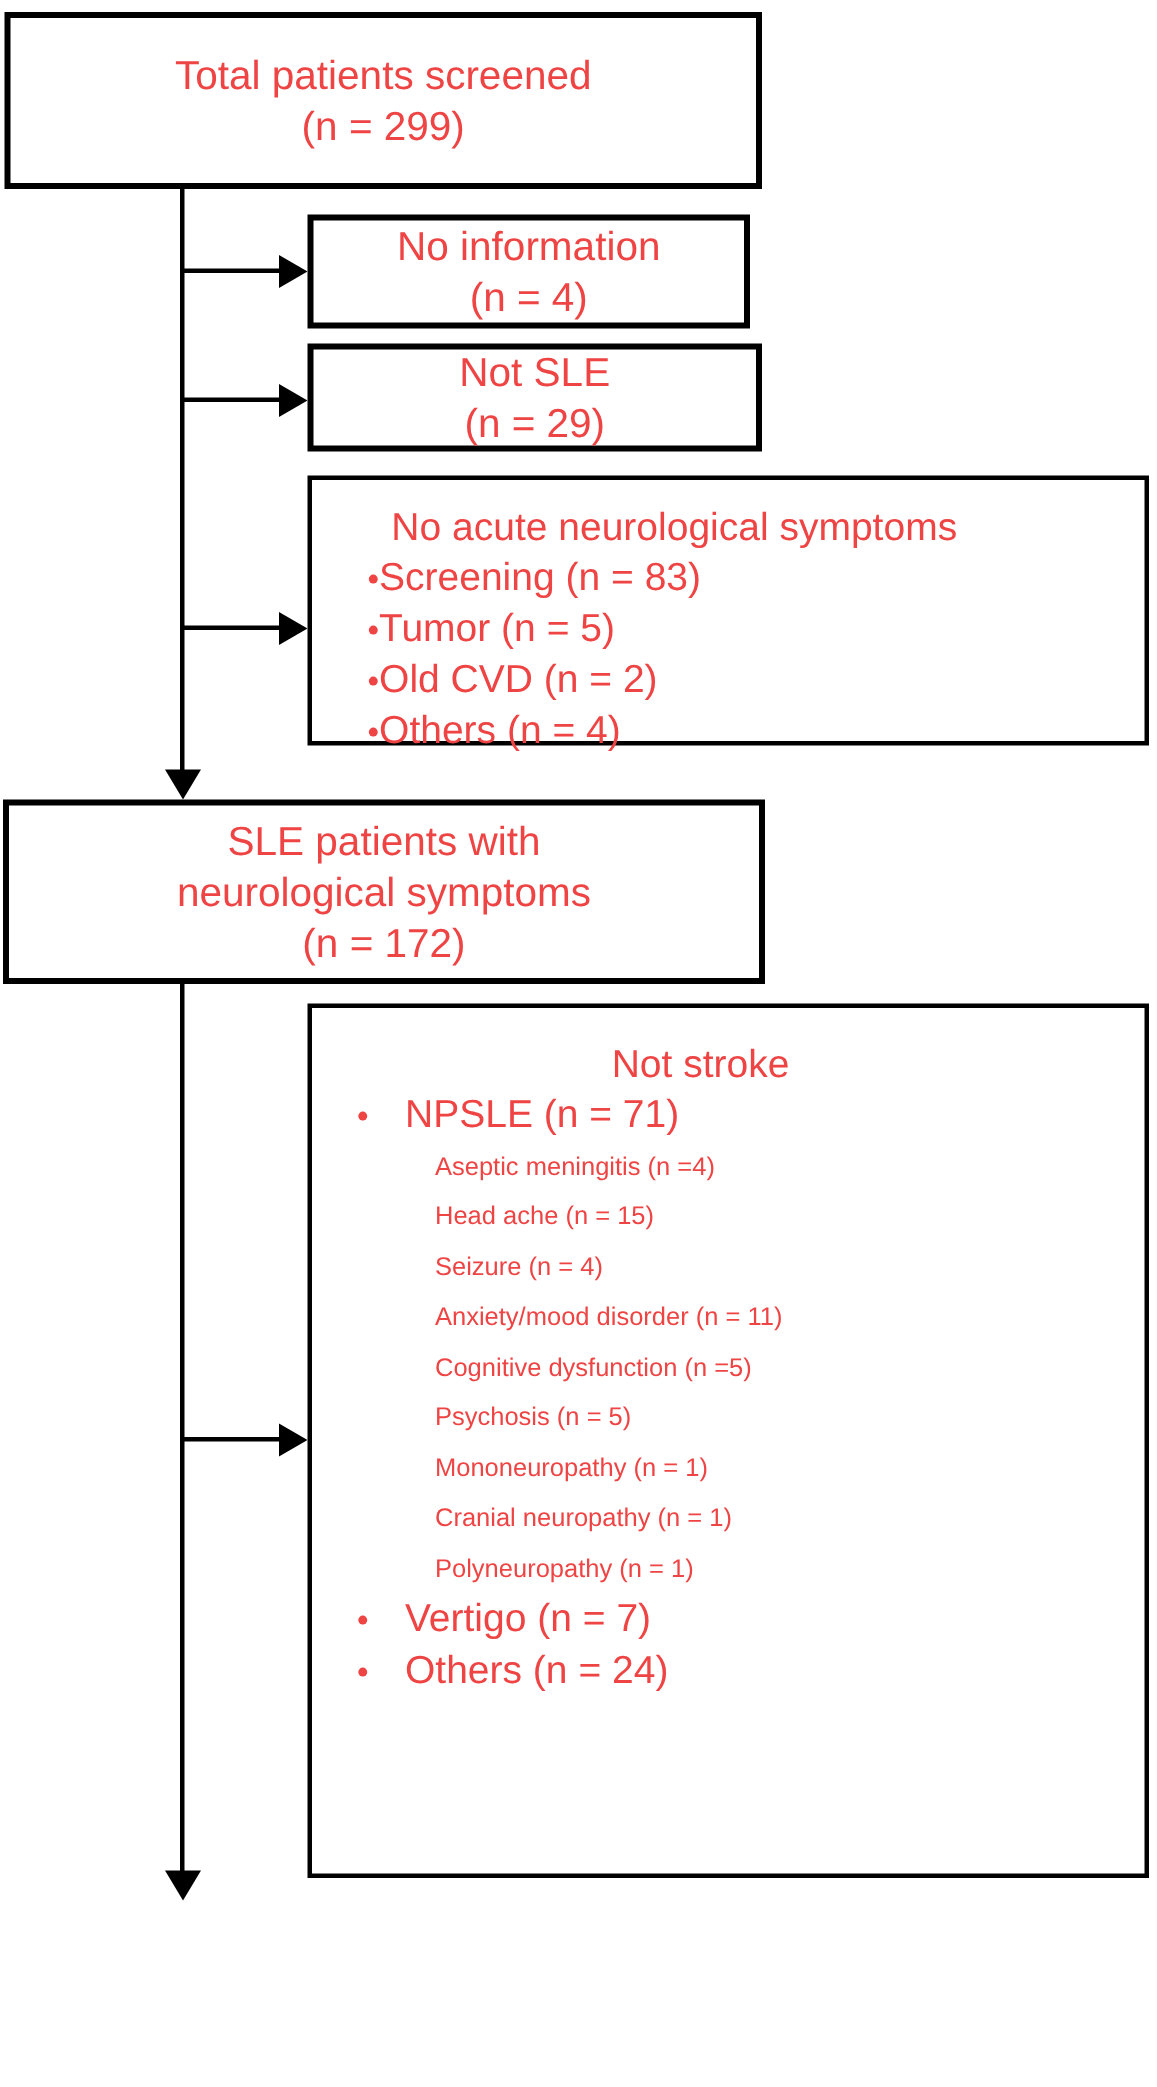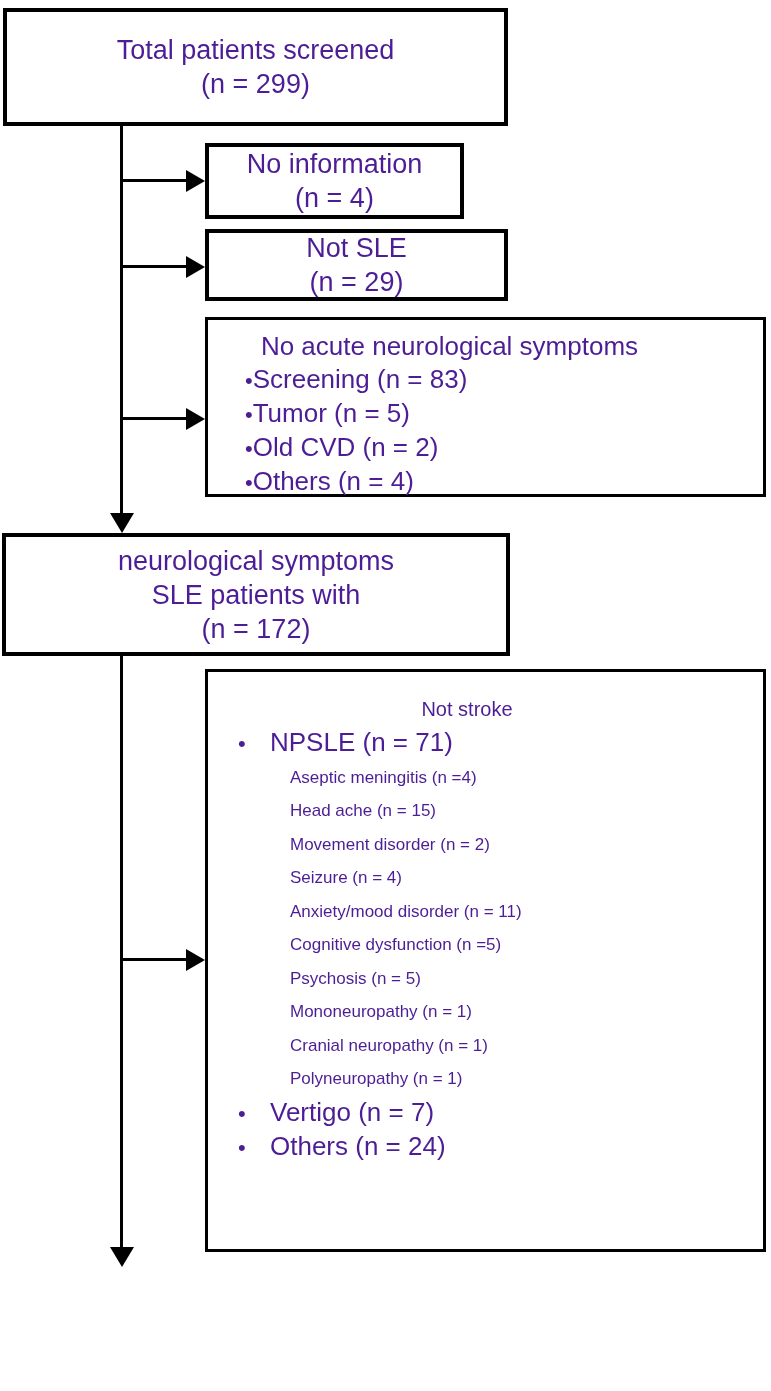--- a/index.html
+++ b/index.html
@@ -1,50 +1,50 @@
 <!DOCTYPE html>
 <html><head>
 <meta charset="utf-8">
 <style>
   html,body{margin:0;padding:0;background:#ffffff;}
   .canvas{
     position:relative;width:771px;height:1391px;background:#ffffff;
-    font-family:"Liberation Sans","DejaVu Sans",sans-serif;color:#4c1d95;
+    font-family:"Liberation Sans","DejaVu Sans",sans-serif;color:#ef4444;
     overflow:hidden;
   }
   .box{
     position:absolute;box-sizing:border-box;border:4px solid #000;
     background:#fff;display:flex;flex-direction:column;
     justify-content:center;align-items:center;text-align:center;
   }
   .box.thin{border-width:3px;}
   .ln{font-size:27px;line-height:34px;white-space:nowrap;}
 
   
   .b-total{left:3px;top:8px;width:505px;height:118px;}
   
-  .b-noinfo{left:205px;top:143px;width:259px;height:76px;}
+  .b-noinfo{left:205px;top:143px;width:295px;height:76px;}
   .b-notsle{left:205px;top:229px;width:303px;height:72px;}
   
   .b-noacute{
     left:205px;top:317px;width:561px;height:180px;border-width:3px;
-    justify-content:center;align-items:stretch;text-align:left;
+    justify-content:flex-start;align-items:stretch;text-align:left;
     padding-top:14px;
   }
   .b4-title{font-size:26px;line-height:34px;text-align:center;margin-right:72px;white-space:nowrap;}
   .b4-item{font-size:26px;line-height:33px;padding-left:37px;white-space:nowrap;}
   
   .b-sleneuro{left:2px;top:533px;width:508px;height:123px;}
   
   .b-notstroke{
     left:205px;top:669px;width:561px;height:583px;border-width:3px;
     justify-content:flex-start;align-items:stretch;text-align:left;
     padding-top:20px;
   }
-  .b6-title{font-size:20px;line-height:34px;text-align:center;margin-right:37px;white-space:nowrap;}
+  .b6-title{font-size:26px;line-height:34px;text-align:center;margin-right:37px;white-space:nowrap;}
   .b6-head{display:flex;align-items:baseline;padding-left:30px;font-size:26px;line-height:33.5px;white-space:nowrap;}
   .b6-bullet{display:inline-block;width:32px;font-size:22px;}
   .b4-bullet{font-size:22px;}
   .b6-sub{font-size:17px;line-height:33.5px;padding-left:82px;white-space:nowrap;}
   
   .b-slestroke{left:2px;top:1267px;width:508px;height:121px;}
 
   
   .vline{position:absolute;width:3px;background:#000;}
   .vline-1{left:120px;top:126px;height:389px;}
@@ -101,35 +101,34 @@
 
   <div class="box thin b-noacute">
     <div class="b4-title">No acute neurological symptoms</div>
     <div class="b4-item"><span class="b4-bullet">•</span><span>Screening (n = 83)</span></div>
     <div class="b4-item"><span class="b4-bullet">•</span><span>Tumor (n = 5)</span></div>
     <div class="b4-item"><span class="b4-bullet">•</span><span>Old CVD (n = 2)</span></div>
     <div class="b4-item"><span class="b4-bullet">•</span><span>Others (n = 4)</span></div>
   </div>
 
   <div class="box b-sleneuro">
+    <div class="ln">SLE patients with</div>
     <div class="ln">neurological symptoms</div>
-    <div class="ln">SLE patients with</div>
     <div class="ln">(n = 172)</div>
   </div>
 
   <div class="box thin b-notstroke">
     <div class="b6-title">Not stroke</div>
 
     <div class="b6-head">
       <span class="b6-bullet">•</span>
       <span>NPSLE (n = 71)</span>
     </div>
     <div class="b6-sub">Aseptic meningitis (n =4)</div>
     <div class="b6-sub">Head ache (n = 15)</div>
-    <div class="b6-sub">Movement disorder (n = 2)</div>
     <div class="b6-sub">Seizure (n = 4)</div>
     <div class="b6-sub">Anxiety/mood disorder (n = 11)</div>
     <div class="b6-sub">Cognitive dysfunction (n =5)</div>
     <div class="b6-sub">Psychosis (n = 5)</div>
     <div class="b6-sub">Mononeuropathy (n = 1)</div>
     <div class="b6-sub">Cranial neuropathy (n = 1)</div>
     <div class="b6-sub">Polyneuropathy (n = 1)</div>
 
     <div class="b6-head">
       <span class="b6-bullet">•</span>

